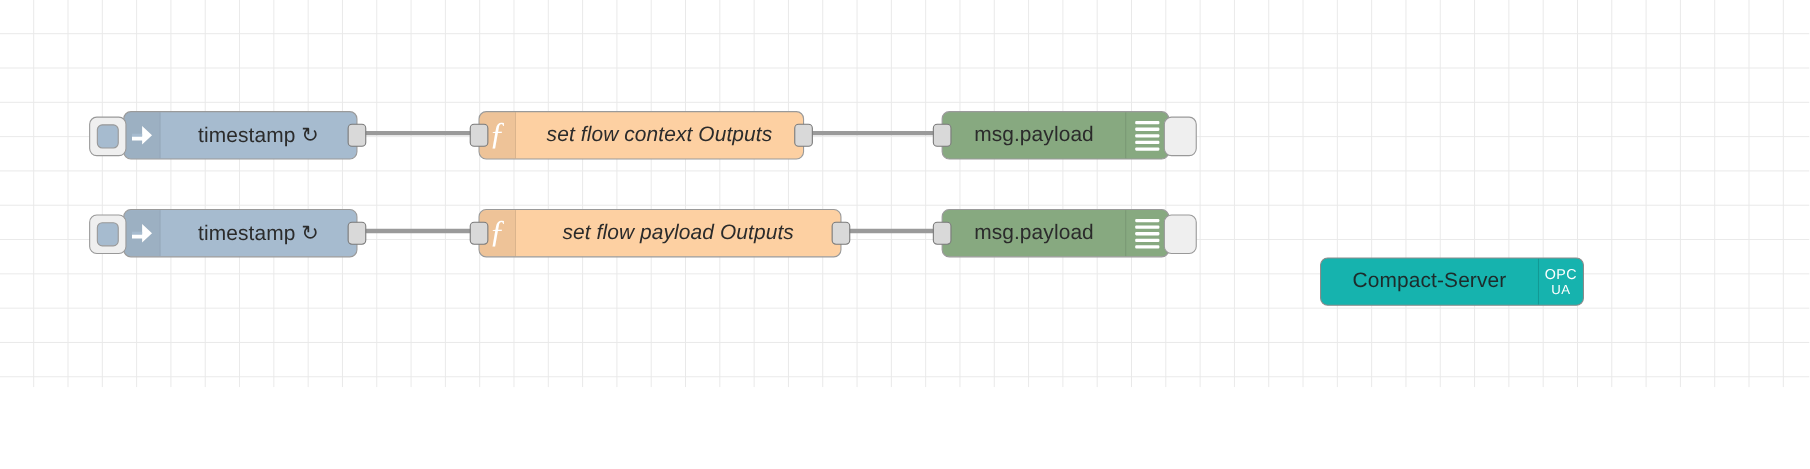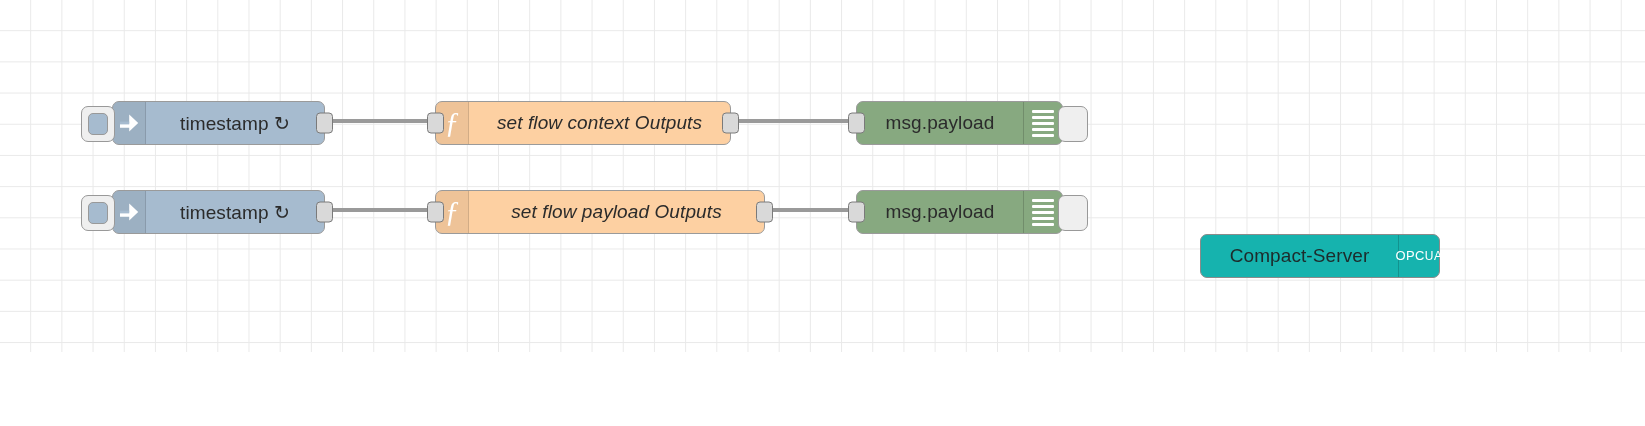--- a/index.html
+++ b/index.html
@@ -145,21 +145,21 @@
   
   .opcua-node {
     background: #16b3ae;
     border-color: #8b8b8b;
   }
   .opcua-node .node-label { color: #1d2b2b; }
   .opcua-badge {
     flex: 0 0 40px;
     width: 40px;
     display: flex;
-    flex-direction: row;
+    flex-direction: column;
     align-items: center;
     justify-content: center;
     border-left: 1px solid rgba(0,0,0,.18);
     border-radius: 0 6px 6px 0;
     color: #ffffff;
     line-height: 1.02;
   }
   .opcua-badge .opc {
     font-size: 13px;
     letter-spacing: .4px;

